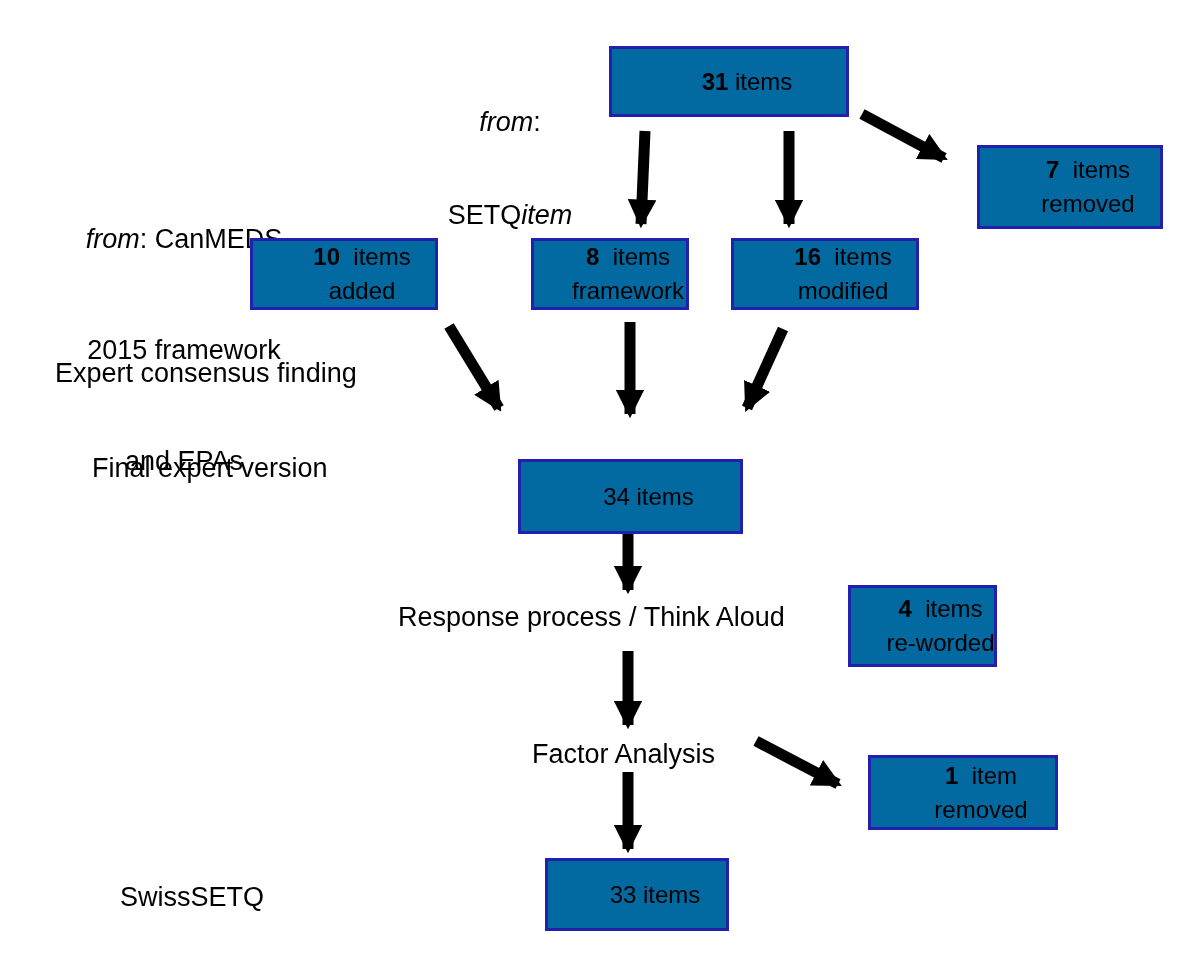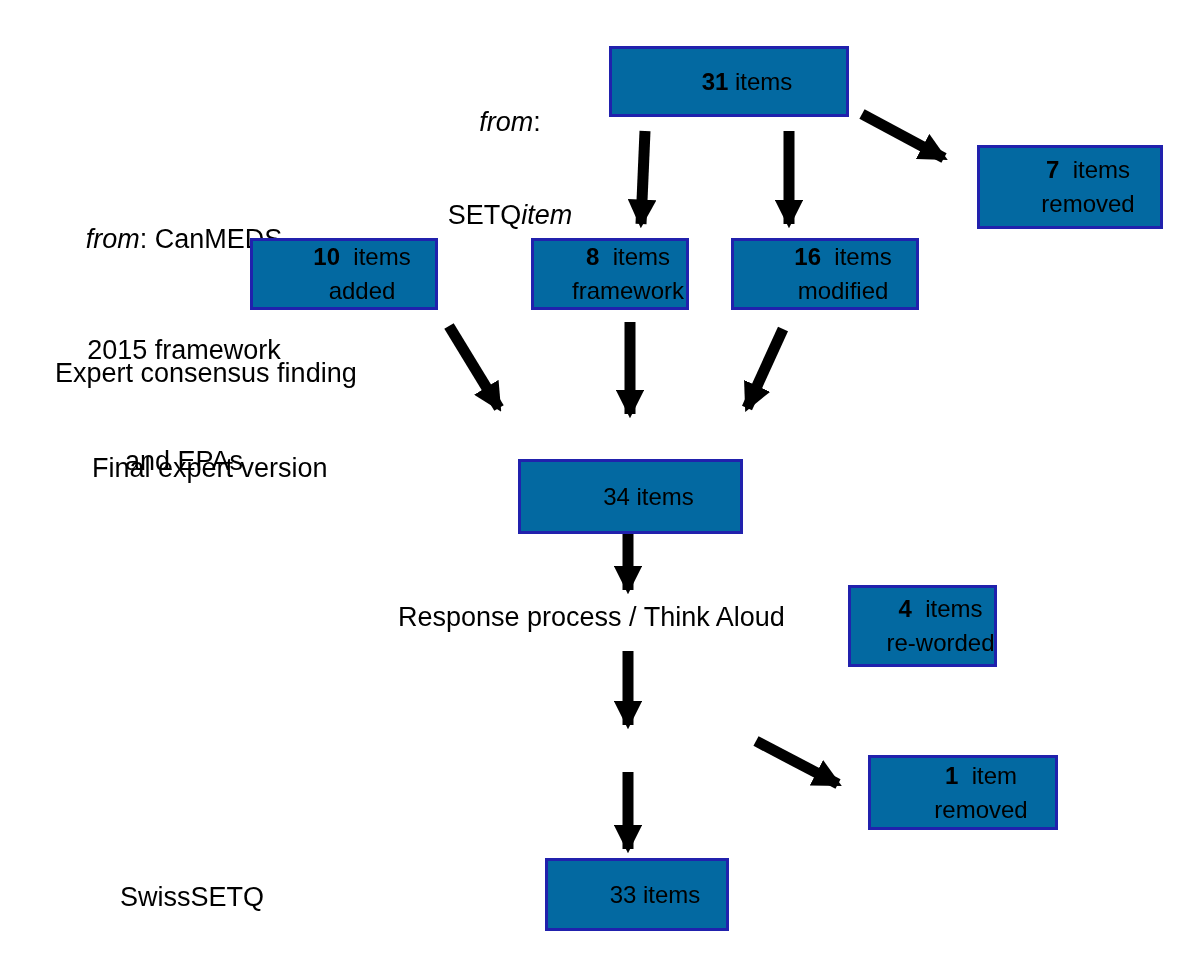--- a/index.html
+++ b/index.html
@@ -81,20 +81,21 @@
 
   <div class="flabel center" style="left:48px; top:147px; width:272px;">
     <div><span class="it">from</span><span>: CanMEDS</span></div>
     <div>2015 framework</div>
     <div>and EPAs</div>
   </div>
 
   <div class="flabel" style="left:55px; top:355px;">Expert consensus finding</div>
   <div class="flabel" style="left:92px; top:450px;">Final expert version</div>
   <div class="flabel" style="left:398px; top:599px;">Response process / Think Aloud</div>
+  <div class="flabel" style="left:532px; top:736px;">Factor Analysis</div>
   <div class="flabel" style="left:120px; top:879px;">SwissSETQ</div>
 
   <div class="fbox" style="left:609px; top:46px; width:240px; height:71px;">
     <div class="box-line"><span class="num">31</span><span> items</span></div>
   </div>
 
   <div class="fbox" style="left:977px; top:133px; width:186px; height:84px;margin-top:12px;">
     <div class="box-line"><span class="num">7</span><span>  items</span></div>
     <div class="box-line">removed</div>
   </div>

